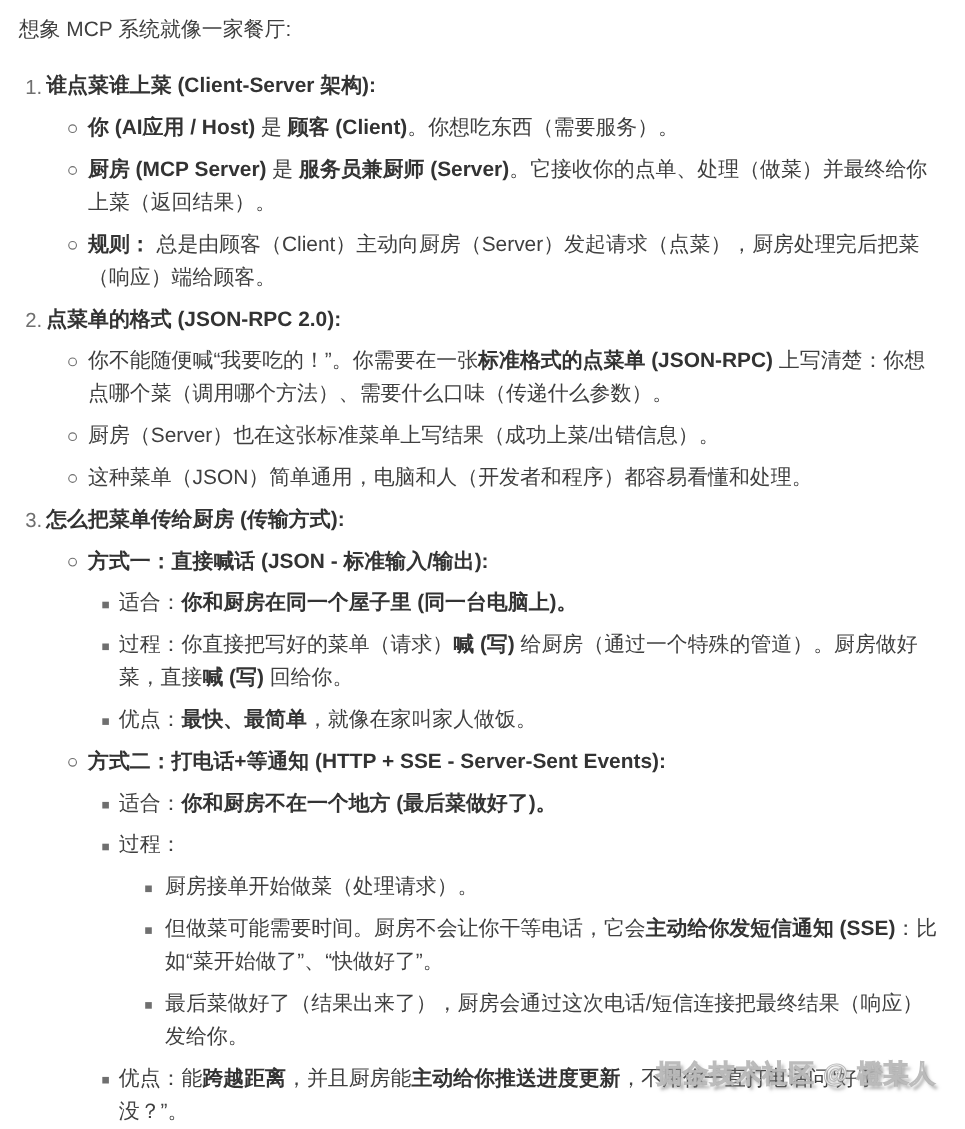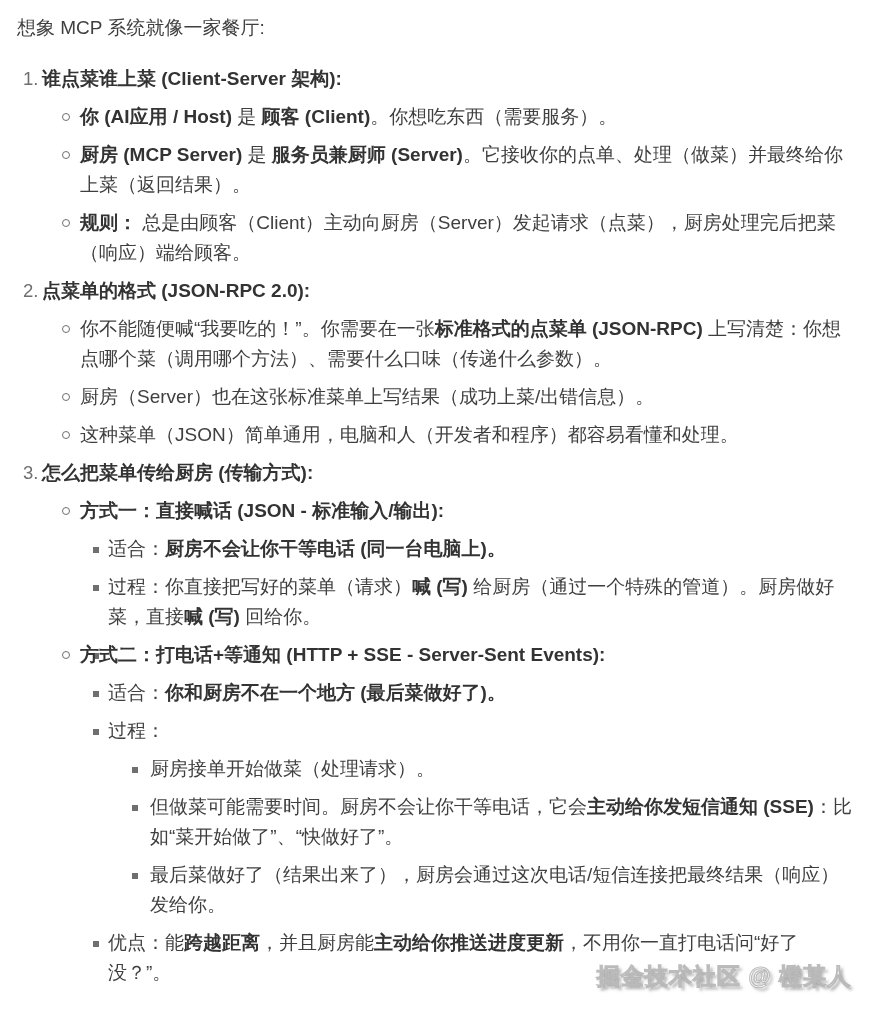--- a/index.html
+++ b/index.html
@@ -93,23 +93,23 @@
             <li class="d2"><span class="marker m2"></span><span><strong>厨房 (MCP Server)</strong><span> 是 </span><strong>服务员兼厨师 (Server)</strong><span>。它接收你的点单、处理（做菜）并最终给你上菜（返回结果）。</span></span></li>
             <li class="d2"><span class="marker m2"></span><span><strong>规则：</strong><span> 总是由顾客（Client）主动向厨房（Server）发起请求（点菜），厨房处理完后把菜（响应）端给顾客。</span></span></li>
           </ul></li>
         <li class="d1"><span class="marker m1">2.</span><span><strong>点菜单的格式 (JSON-RPC 2.0):</strong></span><ul>
             <li class="d2"><span class="marker m2"></span><span><span>你不能随便喊“我要吃的！”。你需要在一张</span><strong>标准格式的点菜单 (JSON-RPC)</strong><span> 上写清楚：你想点哪个菜（调用哪个方法）、需要什么口味（传递什么参数）。</span></span></li>
             <li class="d2"><span class="marker m2"></span><span><span>厨房（Server）也在这张标准菜单上写结果（成功上菜/出错信息）。</span></span></li>
             <li class="d2"><span class="marker m2"></span><span><span>这种菜单（JSON）简单通用，电脑和人（开发者和程序）都容易看懂和处理。</span></span></li>
           </ul></li>
         <li class="d1"><span class="marker m1">3.</span><span><strong>怎么把菜单传给厨房 (传输方式):</strong></span><ul>
             <li class="d2"><span class="marker m2"></span><span><strong>方式一：直接喊话 (JSON - 标准输入/输出):</strong></span><ul>
-                <li class="d3"><span class="marker m3"></span><span><span>适合：</span><strong>厨房不会让你干等电话 (同一台电脑上)。</strong></span></li>
+                <li class="d3"><span class="marker m3"></span><span><span>适合：</span><strong>你和厨房在同一个屋子里 (同一台电脑上)。</strong></span></li>
                 <li class="d3"><span class="marker m3"></span><span><span>过程：你直接把写好的菜单（请求）</span><strong>喊 (写)</strong><span> 给厨房（通过一个特殊的管道）。厨房做好菜，直接</span><strong>喊 (写)</strong><span> 回给你。</span></span></li>
-                <li class="d3"><span class="marker m3"></span></li>
+                <li class="d3"><span class="marker m3"></span><span><span>优点：</span><strong>最快、最简单</strong><span>，就像在家叫家人做饭。</span></span></li>
               </ul></li>
             <li class="d2"><span class="marker m2"></span><span><strong>方式二：打电话+等通知 (HTTP + SSE - Server-Sent Events):</strong></span><ul>
                 <li class="d3"><span class="marker m3"></span><span><span>适合：</span><strong>你和厨房不在一个地方 (最后菜做好了)。</strong></span></li>
                 <li class="d3"><span class="marker m3"></span><span><span>过程：</span></span><ul>
                     <li class="d4"><span class="marker m4"></span><span><span>厨房接单开始做菜（处理请求）。</span></span></li>
                     <li class="d4"><span class="marker m4"></span><span><span>但做菜可能需要时间。厨房不会让你干等电话，它会</span><strong>主动给你发短信通知 (SSE)</strong><span>：比如“菜开始做了”、“快做好了”。</span></span></li>
                     <li class="d4"><span class="marker m4"></span><span><span>最后菜做好了（结果出来了），厨房会通过这次电话/短信连接把最终结果（响应）发给你。</span></span></li>
                   </ul></li>
                 <li class="d3"><span class="marker m3"></span><span><span>优点：能</span><strong>跨越距离</strong><span>，并且厨房能</span><strong>主动给你推送进度更新</strong><span>，不用你一直打电话问“好了没？”。</span></span></li>
               </ul></li>

